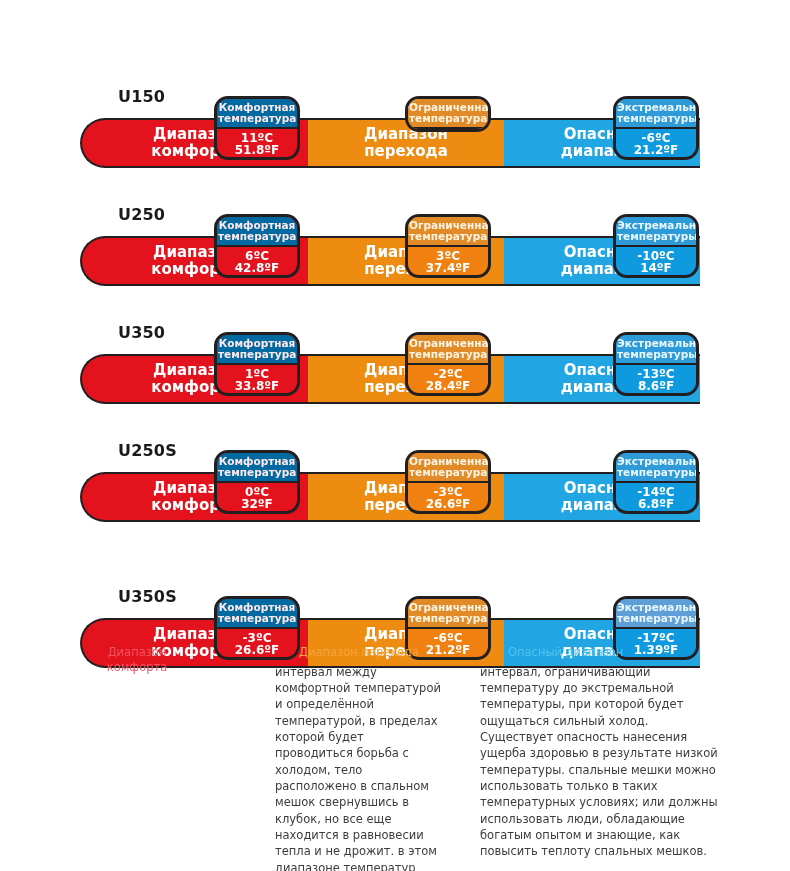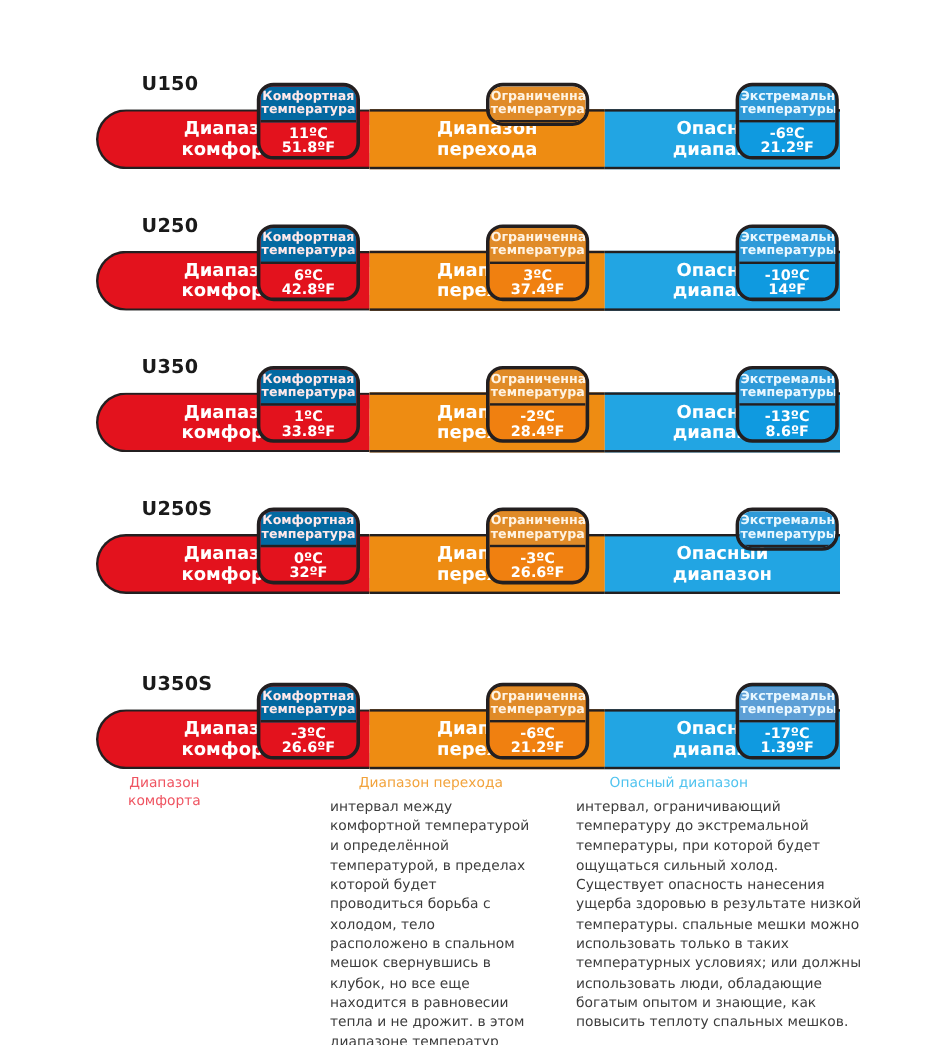--- a/index.html
+++ b/index.html
@@ -21,20 +21,21 @@
     width: 790px;
     height: 871px;
   }
 
   
   .rating-row {
     position: absolute;
     left: 0;
     width: 644px;
     height: 118px;
+    margin-top: 27px;
   }
 
   .model-label {
     position: absolute;
     left: 118px;
     top: 8px;
     font-size: 16px;
     font-weight: bold;
     color: #1a1a1a;
     letter-spacing: 0.2px;
@@ -375,20 +376,24 @@
       <div class="badge-body">
         <span>-3ºC</span>
         <span>26.6ºF</span>
       </div>
     </div>
     <div class="badge badge-extreme">
       <div class="badge-head">
         <span>Экстремальные</span>
         <span>температуры</span>
       </div>
+      <div class="badge-body">
+        <span>-14ºC</span>
+        <span>6.8ºF</span>
+      </div>
     </div>
   </div>
 
   <div class="rating-row" style="top:552px;text-decoration:underline;">
     <div class="model-label">U350S</div>
     <div class="strip">
       <div class="band band-comfort">
         <div>
           <span>Диапазон</span>
           <span>комфорта</span>

